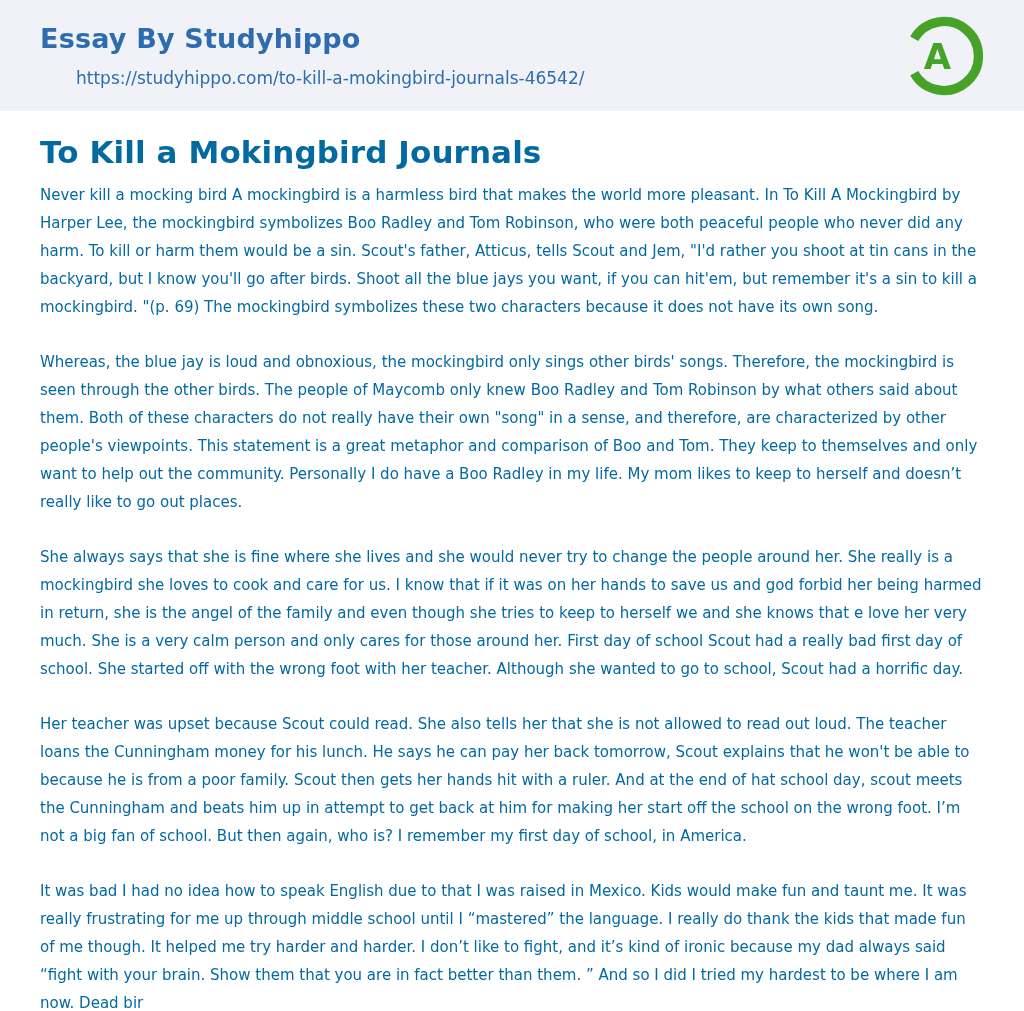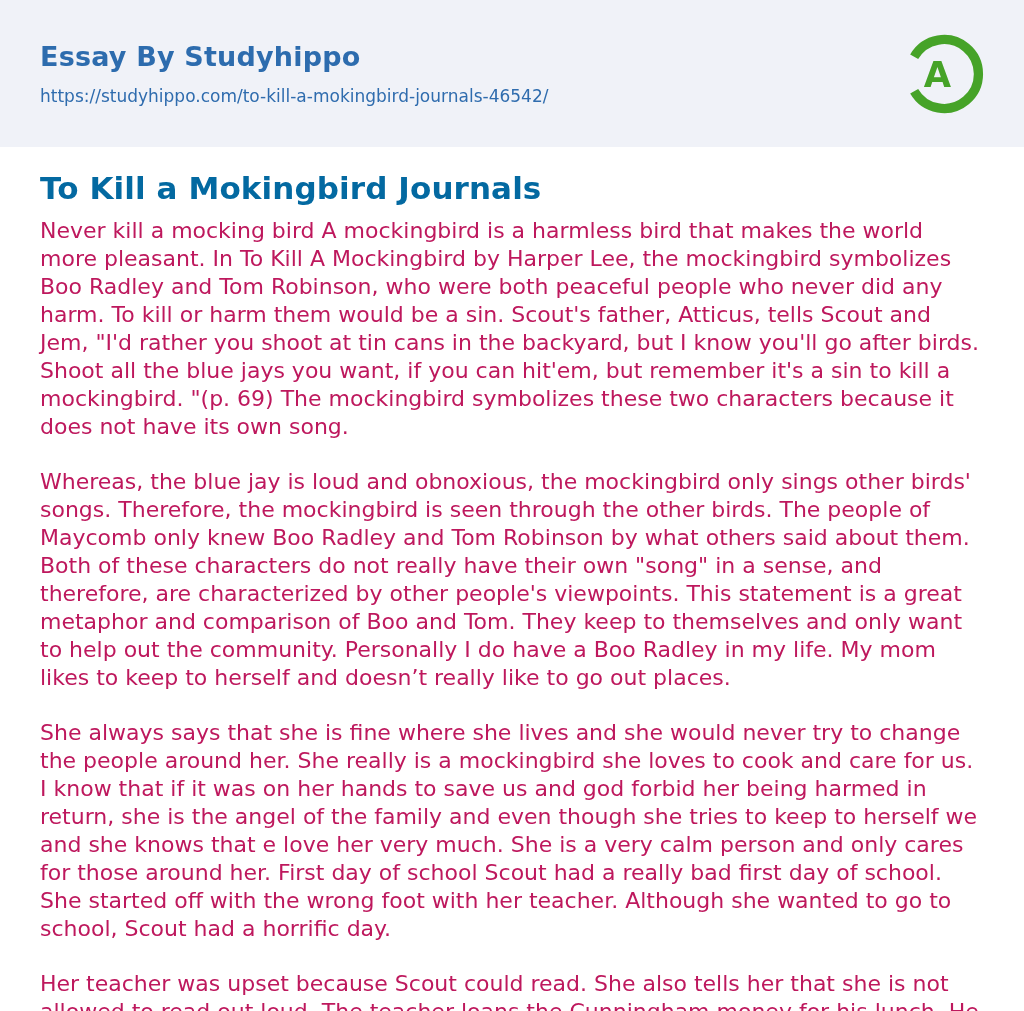--- a/index.html
+++ b/index.html
@@ -11,39 +11,40 @@
     font-family: "DejaVu Sans", "Liberation Sans", sans-serif;
   }
   .page {
     width: 1024px;
     min-height: 1011px;
     background: #ffffff;
   }
   
   .header-banner {
     background: #f0f2f8;
-    height: 147px;
+    height: 111px;
     padding: 0 38px 0 40px;
     display: flex;
     align-items: center;
     justify-content: space-between;
   }
   .header-left { display: flex; flex-direction: column; }
   .site-label {
     margin: 0 0 14px 0;
     font-size: 27px;
     font-weight: 700;
     color: #2d6cae;
     letter-spacing: 0.2px;
   }
   .source-url {
     font-size: 17px;
     font-weight: 400;
     color: #2f6cae;
     text-decoration: none;
+    margin-left: 36px;
   }
   .logo-wrap {
     width: 84px;
     height: 90px;
     display: flex;
     align-items: center;
     justify-content: center;
   }
   
   .article {
@@ -51,23 +52,23 @@
   }
   .page-title {
     margin: 23px 0 11px 0;
     font-size: 31px;
     font-weight: 700;
     color: #0369a1;
     letter-spacing: 0.1px;
   }
   .essay-paragraph {
     margin: 0 0 27px 0;
-    font-size: 22px;
+    font-size: 15px;
     line-height: 28px;
-    color: #be185d;
+    color: #0369a1;
   }
 </style>
 </head>
 <body>
 
 <div class="page">
 
   <div class="header-banner">
     <div class="header-left">
       <h2 class="site-label">Essay By Studyhippo</h2>

